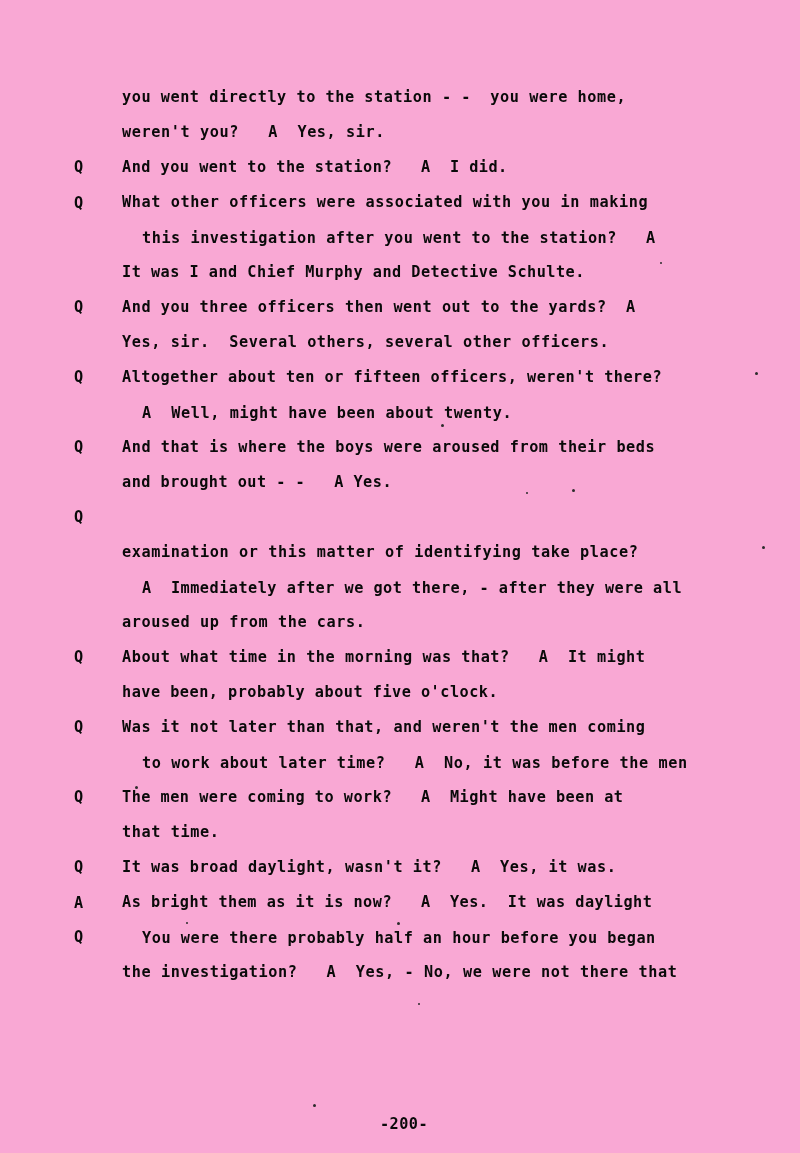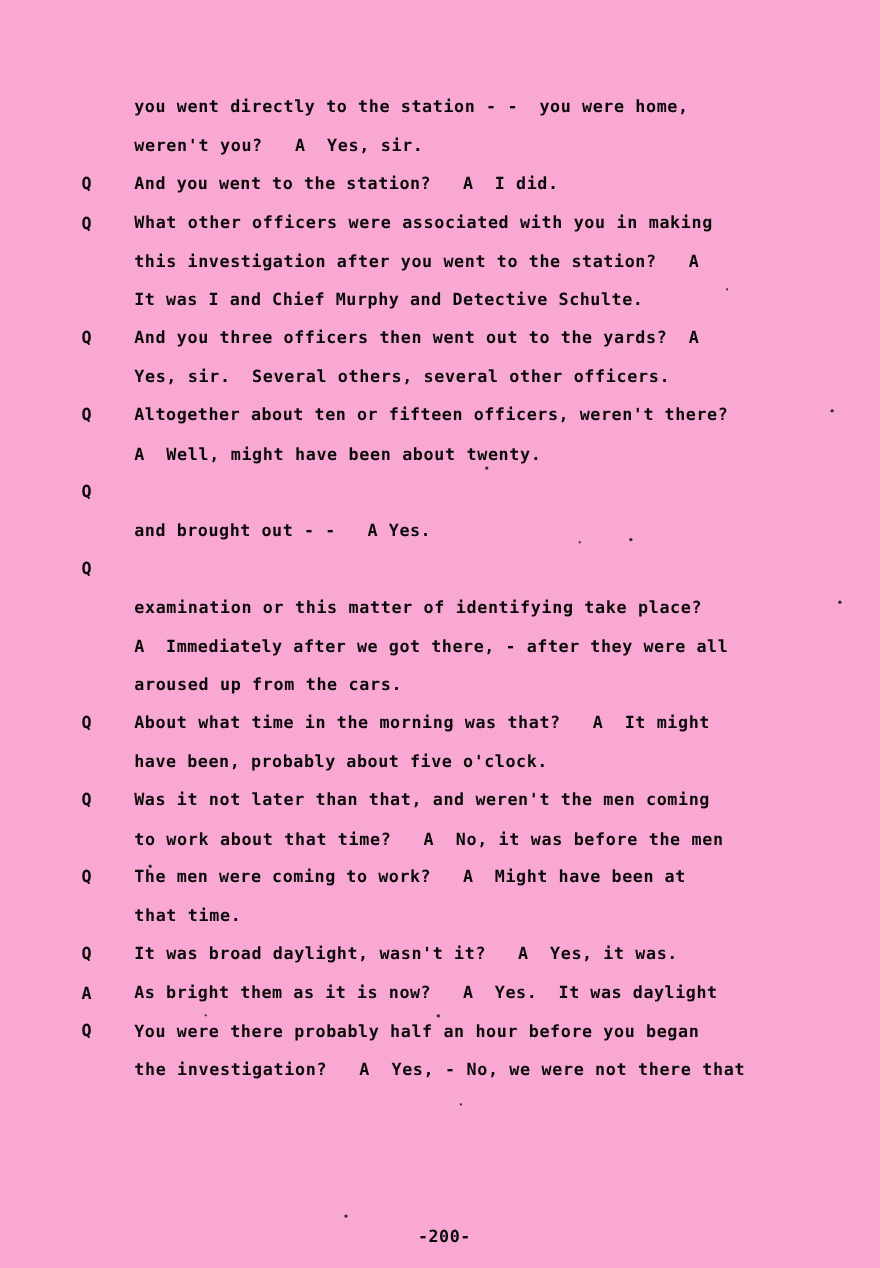--- a/index.html
+++ b/index.html
@@ -48,21 +48,21 @@
   .text {
     position: absolute;
     left: 122px;
     top: 0;
     white-space: pre;
   }
   
   .line:nth-child(2n) .text { letter-spacing: 0.6px; }
   .line:nth-child(3n) .text { letter-spacing: 0.5px; }
   .line:nth-child(4n) .marker { top: 1px; }
-  .line:nth-child(5n) .text { top: 0.5px; }
+  .line:nth-child(5n) .text { top: 0.5px; margin-left: 20px; }
   .line:nth-child(7n) .text { top: -0.5px; text-align: center; }
 
   .page-number {
     position: absolute;
     left: 4px;
     top: 1115px;
     width: 800px;
     text-align: center;
     font-family: "DejaVu Sans Mono", monospace;
     font-size: 15.2px;
@@ -88,30 +88,30 @@
       <div class="line"><span class="marker"></span><span class="text">you went directly to the station - -  you were home,</span></div>
       <div class="line"><span class="marker"></span><span class="text">weren't you?   A  Yes, sir.</span></div>
       <div class="line"><span class="marker">Q</span><span class="text">And you went to the station?   A  I did.</span></div>
       <div class="line"><span class="marker">Q</span><span class="text">What other officers were associated with you in making</span></div>
       <div class="line"><span class="marker"></span><span class="text">this investigation after you went to the station?   A</span></div>
       <div class="line"><span class="marker"></span><span class="text">It was I and Chief Murphy and Detective Schulte.</span></div>
       <div class="line"><span class="marker">Q</span><span class="text">And you three officers then went out to the yards?  A</span></div>
       <div class="line"><span class="marker"></span><span class="text">Yes, sir.  Several others, several other officers.</span></div>
       <div class="line"><span class="marker">Q</span><span class="text">Altogether about ten or fifteen officers, weren't there?</span></div>
       <div class="line"><span class="marker"></span><span class="text">A  Well, might have been about twenty.</span></div>
-      <div class="line"><span class="marker">Q</span></div>
+      <div class="line"><span class="marker">Q</span><span class="text">And that is where the boys were aroused from their beds</span></div>
       <div class="line"><span class="marker"></span><span class="text">and brought out - -   A Yes.</span></div>
       <div class="line"><span class="marker">Q</span></div>
       <div class="line"><span class="marker"></span><span class="text">examination or this matter of identifying take place?</span></div>
       <div class="line"><span class="marker"></span><span class="text">A  Immediately after we got there, - after they were all</span></div>
       <div class="line"><span class="marker"></span><span class="text">aroused up from the cars.</span></div>
       <div class="line"><span class="marker">Q</span><span class="text">About what time in the morning was that?   A  It might</span></div>
       <div class="line"><span class="marker"></span><span class="text">have been, probably about five o'clock.</span></div>
       <div class="line"><span class="marker">Q</span><span class="text">Was it not later than that, and weren't the men coming</span></div>
-      <div class="line"><span class="marker"></span><span class="text">to work about that time?   A  No, it was before the men</span></div>
+      <div class="line"><span class="marker"></span><span class="text">to work about later time?   A  No, it was before the men</span></div>
       <div class="line"><span class="marker">Q</span><span class="text">The men were coming to work?   A  Might have been at</span></div>
       <div class="line"><span class="marker"></span><span class="text">that time.</span></div>
       <div class="line"><span class="marker">Q</span><span class="text">It was broad daylight, wasn't it?   A  Yes, it was.</span></div>
       <div class="line"><span class="marker">A</span><span class="text">As bright them as it is now?   A  Yes.  It was daylight</span></div>
       <div class="line"><span class="marker">Q</span><span class="text">You were there probably half an hour before you began</span></div>
       <div class="line"><span class="marker"></span><span class="text">the investigation?   A  Yes, - No, we were not there that</span></div>
     </div>
 
   <div class="page-number">-200-</div>
 

